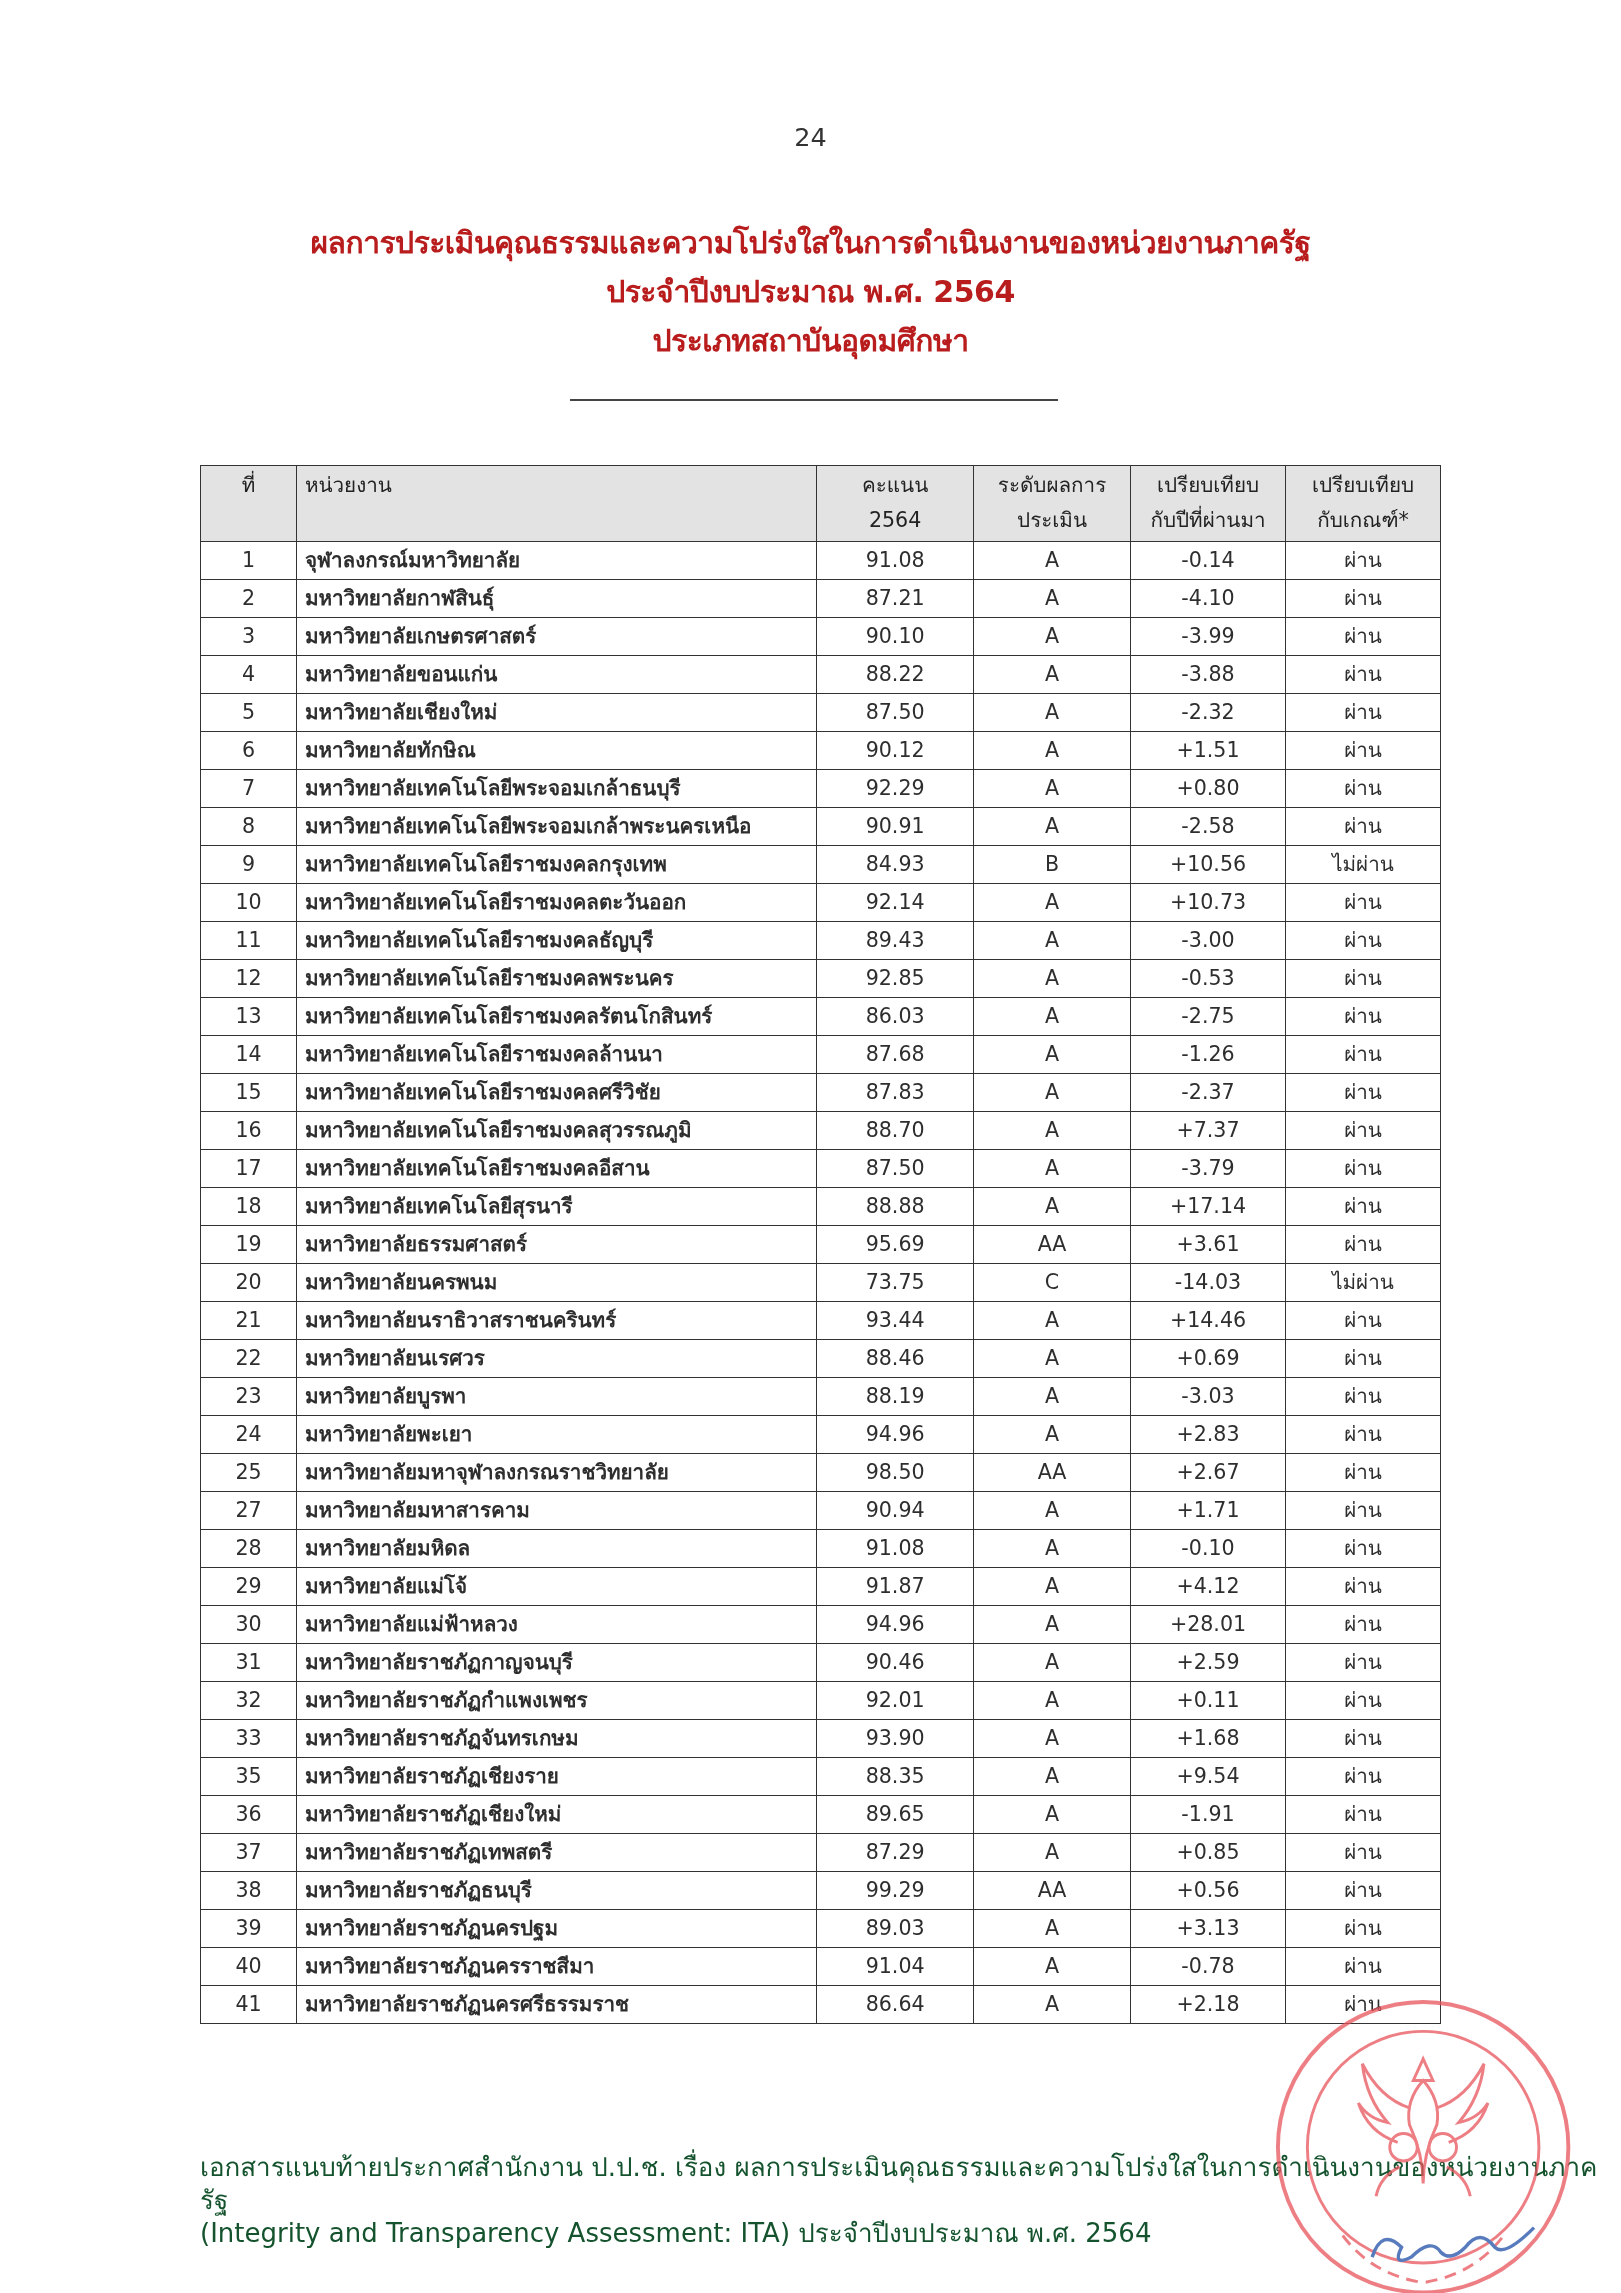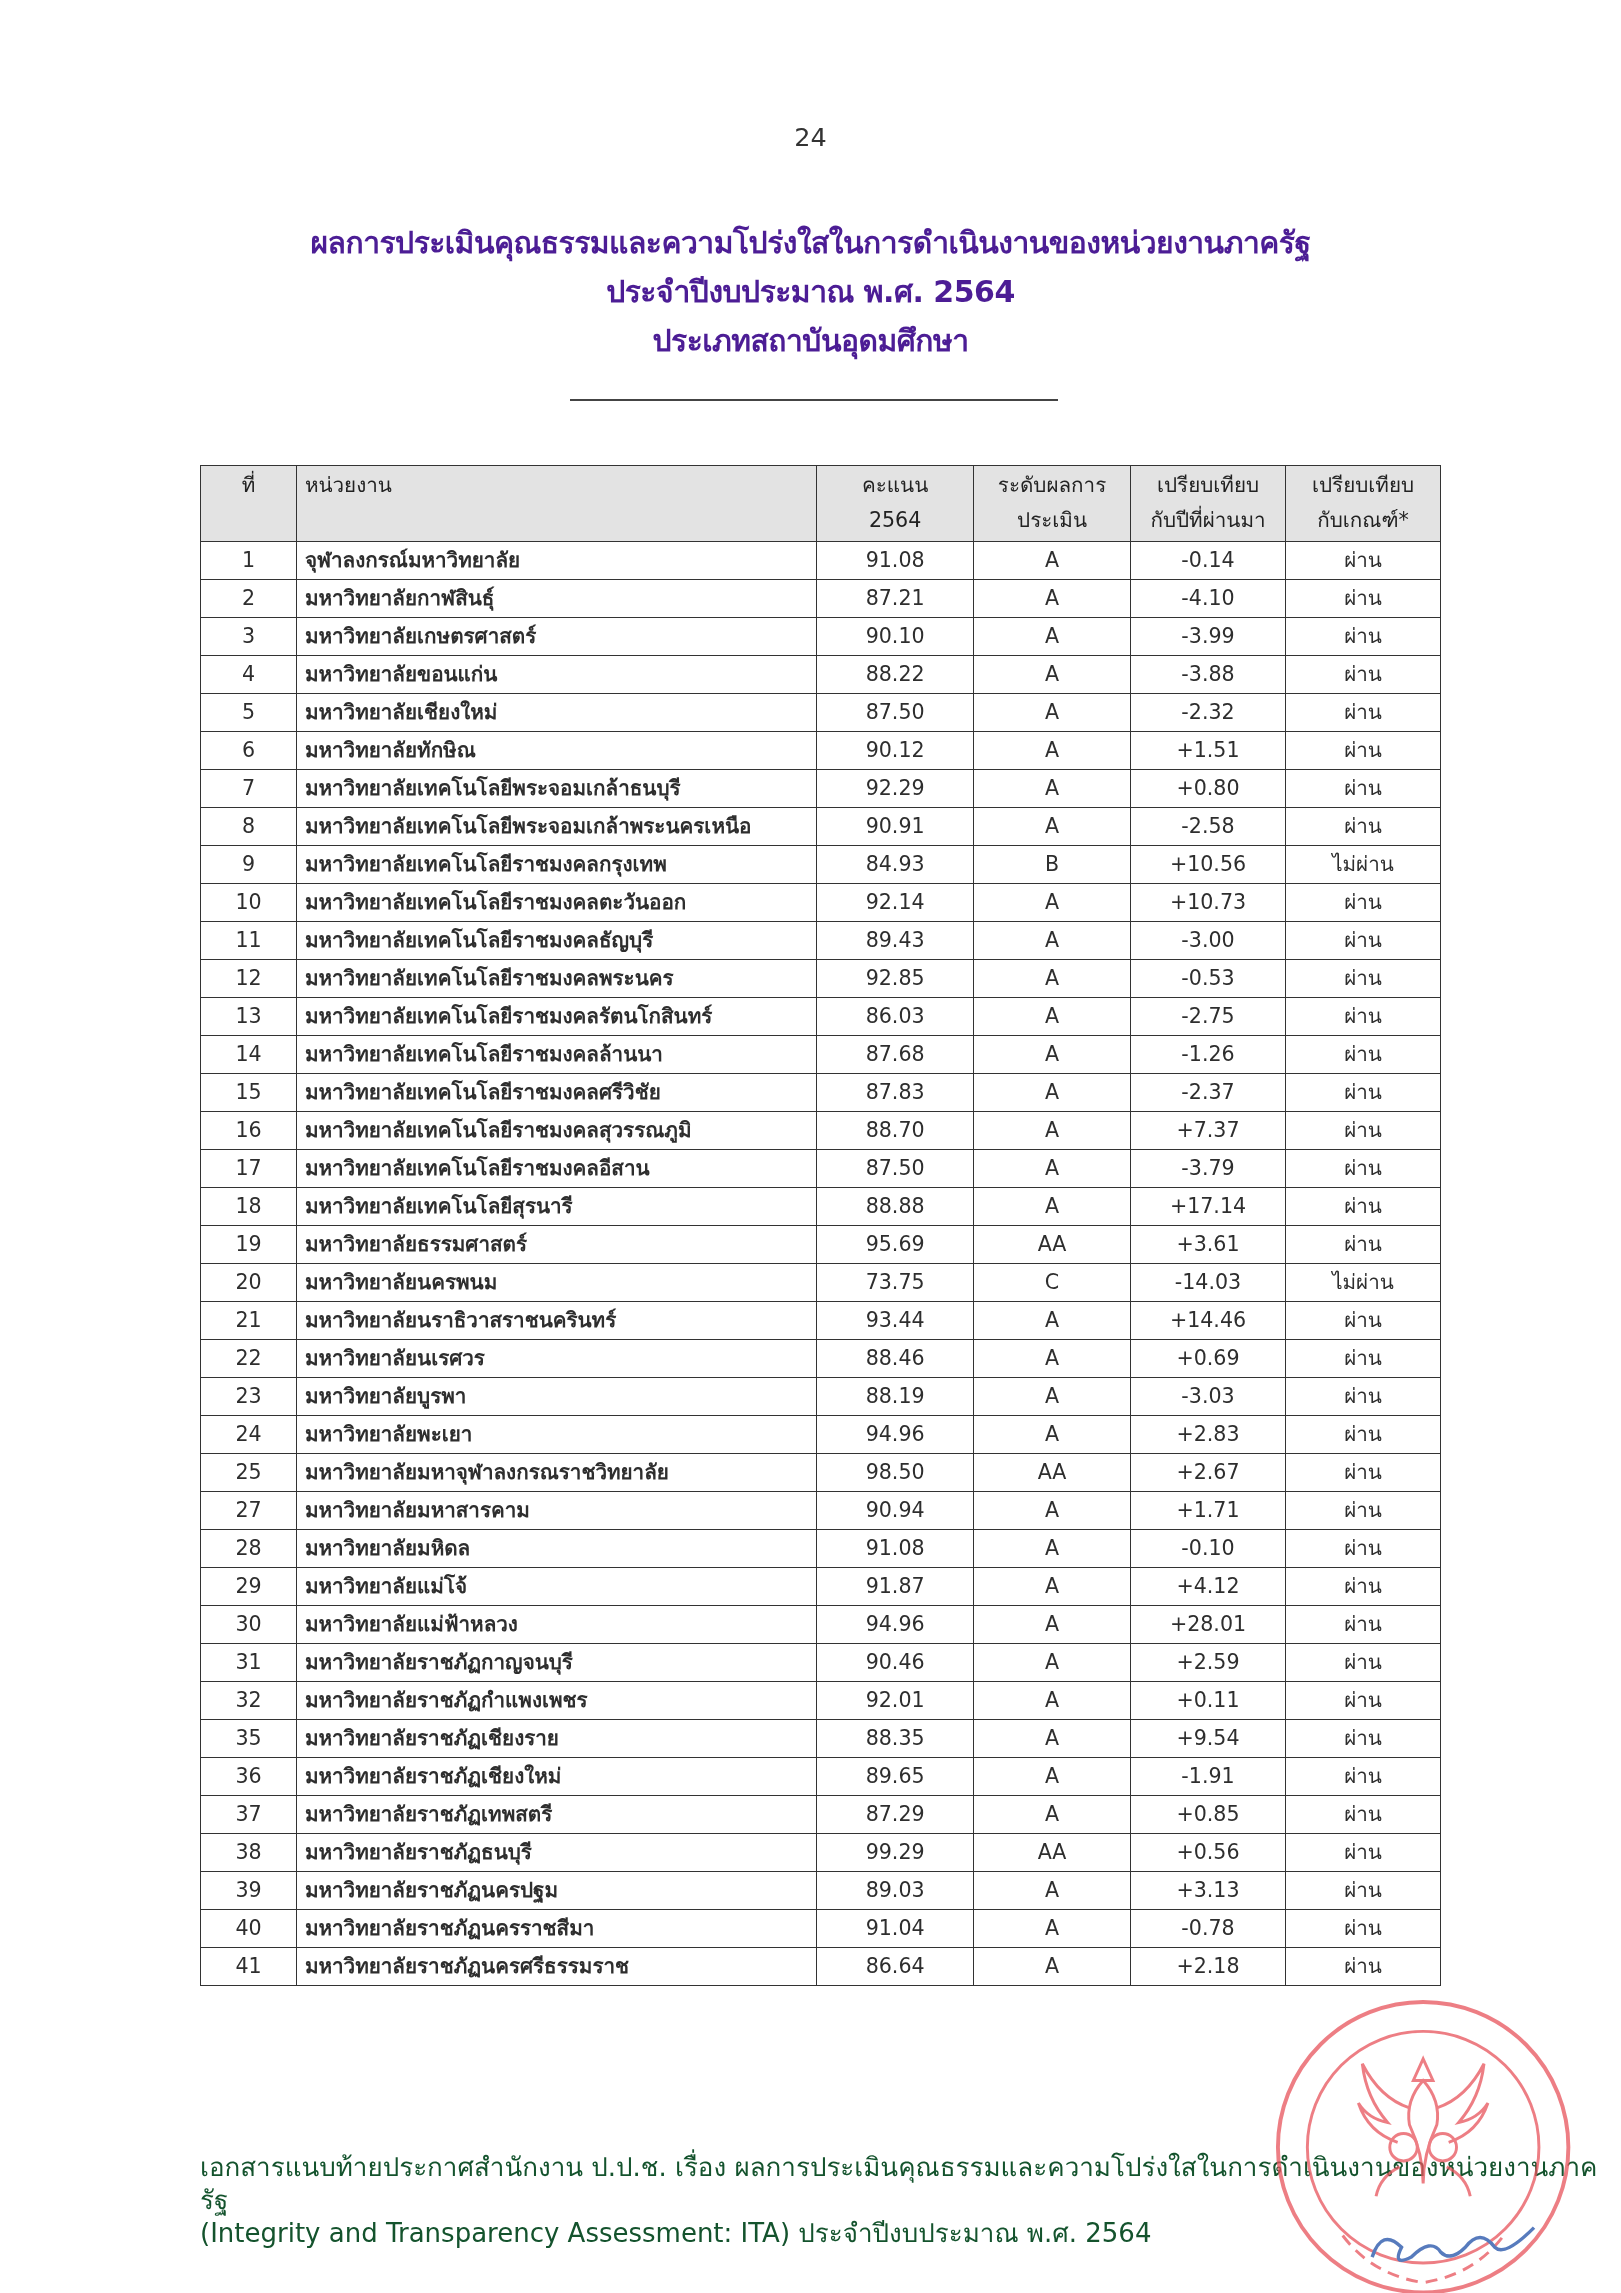--- a/index.html
+++ b/index.html
@@ -1,21 +1,21 @@
 <!DOCTYPE html>
 <html><head>
 <meta charset="utf-8">
 <style>
   html, body { margin: 0; padding: 0; background: #ffffff; }
   body { width: 1621px; height: 2294px; position: relative; overflow: hidden;
          font-family: "DejaVu Sans", sans-serif; color: #2b2b2b; }
   .page-number { position: absolute; top: 122px; left: 0; width: 1621px; text-align: center;
                  font-size: 25.5px; color: #333; }
   .title-block { position: absolute; top: 218px; left: 0; width: 1621px; text-align: center; }
-  .title-line { font-size: 30px; font-weight: bold; color: #4c1d95; line-height: 49px; letter-spacing: -0.5px; }
+  .title-line { font-size: 30px; font-weight: bold; color: #b91c1c; line-height: 49px; letter-spacing: -0.5px; }
   .title-rule { position: absolute; top: 399px; left: 570px; width: 488px; height: 0;
                 border-top: 2px solid #444; }
   table.results { position: absolute; top: 465px; left: 200px; width: 1241px;
                   border-collapse: collapse; font-size: 20.6px; }
   table.results th, table.results td { border: 1.5px solid #333; padding: 0 7.8px; }
   table.results thead th { background: #e3e3e3; font-weight: normal; height: 73px;
                            vertical-align: top; line-height: 35px; padding-top: 2px; color: #222; }
   table.results tbody td { height: 37px; line-height: 37px; white-space: nowrap; color: #2e2e2e; }
   .c-no { width: 80px; text-align: center; }
   .c-name { width: 504px; text-align: left; font-weight: bold; }
@@ -304,20 +304,28 @@
       </tr>
       <tr>
         <td class="c-no">32</td>
         <td class="c-name">มหาวิทยาลัยราชภัฏกำแพงเพชร</td>
         <td class="c-score">92.01</td>
         <td class="c-level">A</td>
         <td class="c-diff">+0.11</td>
         <td class="c-result">ผ่าน</td>
       </tr>
       <tr>
+        <td class="c-no">33</td>
+        <td class="c-name">มหาวิทยาลัยราชภัฏจันทรเกษม</td>
+        <td class="c-score">93.90</td>
+        <td class="c-level">A</td>
+        <td class="c-diff">+1.68</td>
+        <td class="c-result">ผ่าน</td>
+      </tr>
+      <tr>
         <td class="c-no">35</td>
         <td class="c-name">มหาวิทยาลัยราชภัฏเชียงราย</td>
         <td class="c-score">88.35</td>
         <td class="c-level">A</td>
         <td class="c-diff">+9.54</td>
         <td class="c-result">ผ่าน</td>
       </tr>
       <tr>
         <td class="c-no">36</td>
         <td class="c-name">มหาวิทยาลัยราชภัฏเชียงใหม่</td>

